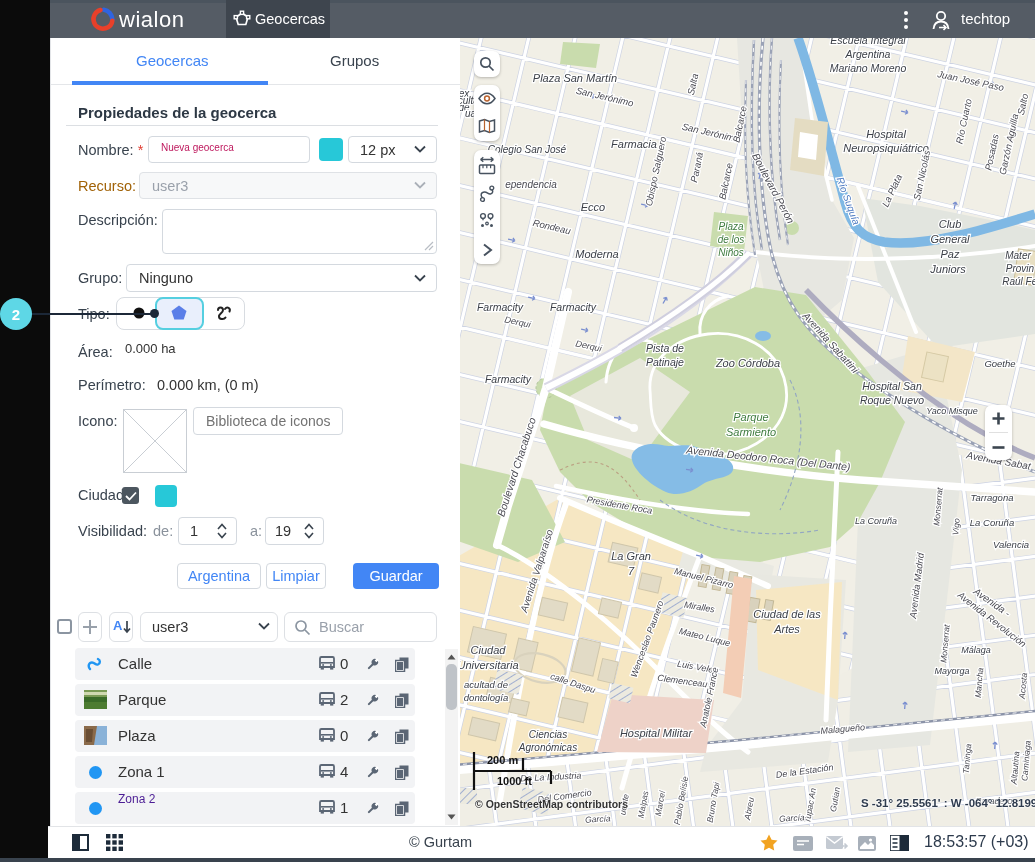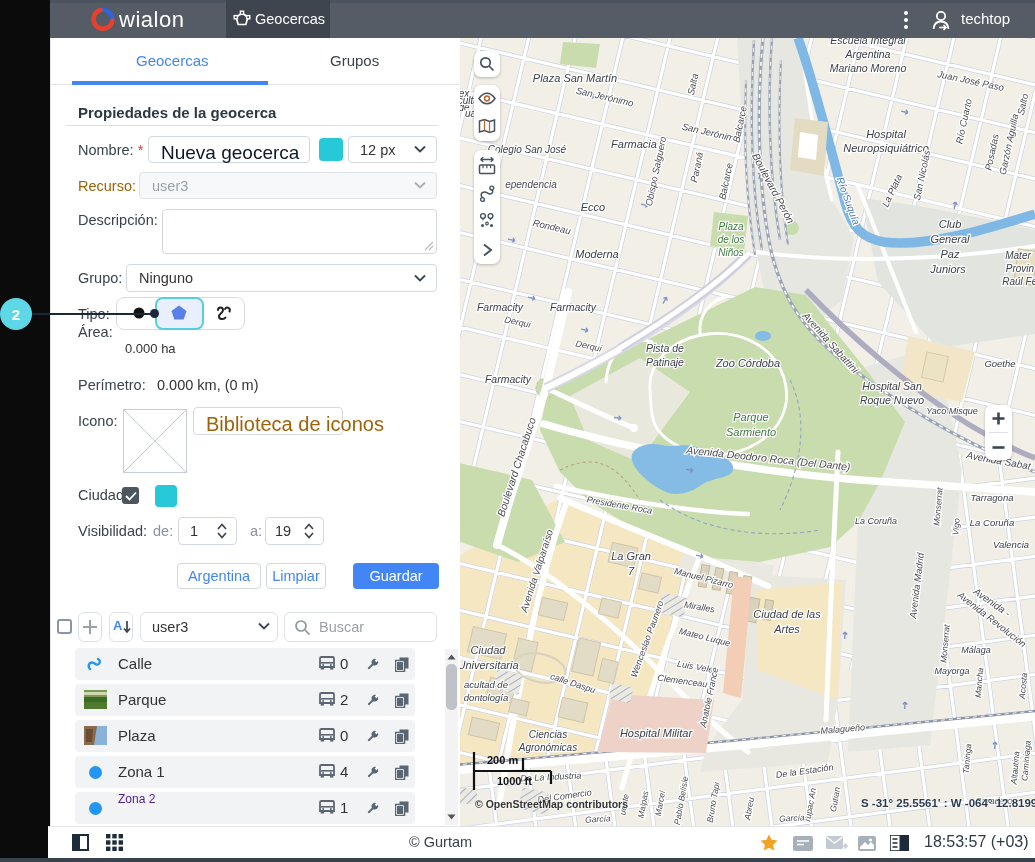--- a/index.html
+++ b/index.html
@@ -45,21 +45,21 @@
 <div class="abs" style="left:50px;top:38px;width:410px;height:47px;border-bottom:1px solid #e4e6e9;"></div>
 <div class="abs" style="left:136px;top:52px;color:#4286f5;font-size:15px;">Geocercas</div>
 <div class="abs" style="left:330px;top:52px;color:#39434e;font-size:15px;">Grupos</div>
 <div class="abs" style="left:72px;top:81px;width:196px;height:4px;background:#4286f5;"></div>
 
 <div class="abs" style="left:78px;top:104px;color:#2d3844;font-size:15px;font-weight:bold;">Propiedades de la geocerca</div>
 <div class="abs" style="left:66px;top:125px;width:372px;height:1px;background:#dcdfe3;"></div>
 
 <div class="abs" style="left:78px;top:142px;color:#39434e;font-size:14.5px;">Nombre: <span style="color:#e03c31">*</span></div>
 <div class="abs" style="left:148px;top:136px;width:162px;height:27px;border:1px solid #d4d9df;border-radius:4px;"></div>
-<div class="abs" style="left:161px;top:142px;color:#0f172a;font-size:19px;">Nueva geocerca</div>
+<div class="abs" style="left:161px;top:142px;color:#be185d;font-size:10px;">Nueva geocerca</div>
 <div class="abs" style="left:319px;top:138px;width:24px;height:23px;background:#27c8d8;border-radius:4px;"></div>
 <div class="abs" style="left:348px;top:136px;width:89px;height:27px;border:1px solid #d4d9df;border-radius:4px;"></div>
 <div class="abs" style="left:360px;top:142px;color:#333;font-size:14.5px;">12 px</div>
 <svg class="abs" style="left:414px;top:145px" width="12" height="8" viewBox="0 0 12 8">
     <path d="M1,1.5 L6,6.5 L11,1.5" stroke="#39434e" stroke-width="1.8" fill="none"></path>
   </svg>
 
 <div class="abs" style="left:78px;top:178px;color:#a16207;font-size:14.5px;">Recurso:</div>
 <div class="abs" style="left:139px;top:172px;width:298px;height:27px;border:1px solid #dfe2e6;border-radius:4px;background:#f7f8f9;"></div>
 <div class="abs" style="left:152px;top:178px;color:#9aa1ab;font-size:14.5px;">user3</div>
@@ -91,32 +91,32 @@
   </svg>
 <svg class="abs" style="left:214px;top:303px" width="20" height="20" viewBox="0 0 20 20">
     <path d="M4,7 C4,3.5 9,3.5 9,7 C9,10 5,10.5 5,13.5 C5,16.5 10,17 11.5,14.5 M11,6 C13,3 17,5 15.5,8.5" stroke="#222" stroke-width="2" fill="none" stroke-linecap="round"></path>
   </svg>
 
 <div class="abs" style="left:0;top:298px;width:32px;height:32px;border-radius:50%;background:#5ed7e6;"></div>
 <div class="abs" style="left:0;top:306px;width:32px;text-align:center;color:#fff;font-size:15px;font-weight:bold;">2</div>
 <div class="abs" style="left:32px;top:313px;width:120px;height:2px;background:#1c2838;"></div>
 <div class="abs" style="left:150px;top:309px;width:9px;height:9px;border-radius:50%;background:#1c2838;"></div>
 
-<div class="abs" style="left:78px;top:324px;color:#39434e;font-size:14.5px;">Área:</div>
+<div class="abs" style="left:78px;top:344px;color:#39434e;font-size:14.5px;">Área:</div>
 <div class="abs" style="left:125px;top:341px;color:#333;font-size:13px;">0.000 ha</div>
 <div class="abs" style="left:78px;top:377px;color:#39434e;font-size:14.5px;">Perímetro:</div>
 <div class="abs" style="left:157px;top:377px;color:#333;font-size:14.5px;">0.000 km, (0 m)</div>
 
 <div class="abs" style="left:78px;top:413px;color:#39434e;font-size:14.5px;">Icono:</div>
 <svg class="abs" style="left:123px;top:409px" width="64" height="64" viewBox="0 0 64 64">
     <rect x="0.5" y="0.5" width="63" height="63" fill="#fff" stroke="#c9ced4" stroke-width="1"></rect>
     <path d="M0.5,0.5 L63.5,63.5 M63.5,0.5 L0.5,63.5" stroke="#c9ced4" stroke-width="1"></path>
   </svg>
 <div class="abs" style="left:193px;top:407px;width:150px;height:28px;border:1px solid #d4d9df;border-radius:4px;"></div>
-<div class="abs" style="left:206px;top:413px;color:#a16207;font-size:20px;">Biblioteca de iconos</div>
+<div class="abs" style="left:206px;top:413px;color:#737373;font-size:14px;">Biblioteca de iconos</div>
 
 <div class="abs" style="left:78px;top:487px;color:#39434e;font-size:14.5px;">Ciudad:</div>
 <div class="abs" style="left:122px;top:487px;width:17px;height:17px;background:#4c565f;border-radius:3px;"></div>
 <svg class="abs" style="left:125px;top:491px" width="12" height="10" viewBox="0 0 12 10">
     <path d="M1,5 L4.5,8.5 L11,1.5" stroke="#fff" stroke-width="1.8" fill="none"></path>
   </svg>
 <div class="abs" style="left:155px;top:485px;width:22px;height:22px;background:#27c8d8;border-radius:4px;"></div>
 
 <div class="abs" style="left:78px;top:523px;color:#39434e;font-size:14.5px;">Visibilidad:</div>
 <div class="abs" style="left:153px;top:523px;color:#8a929c;font-size:14.5px;">de:</div>

